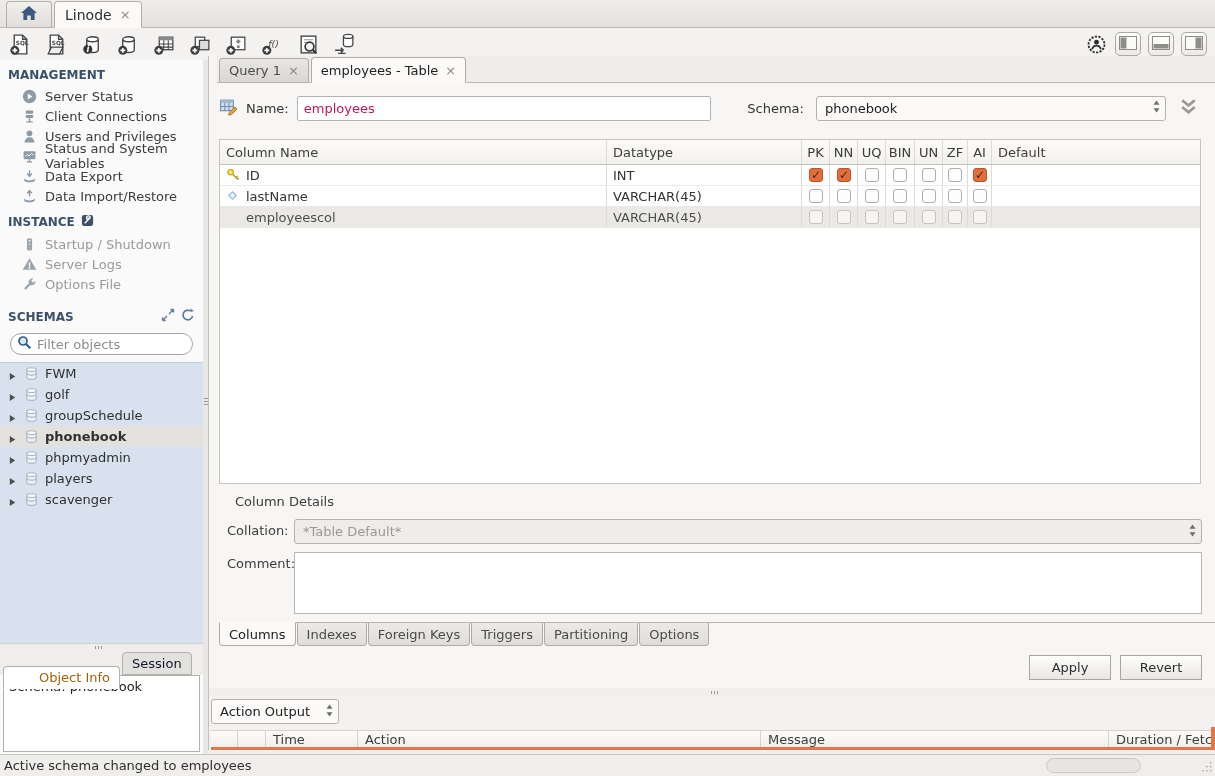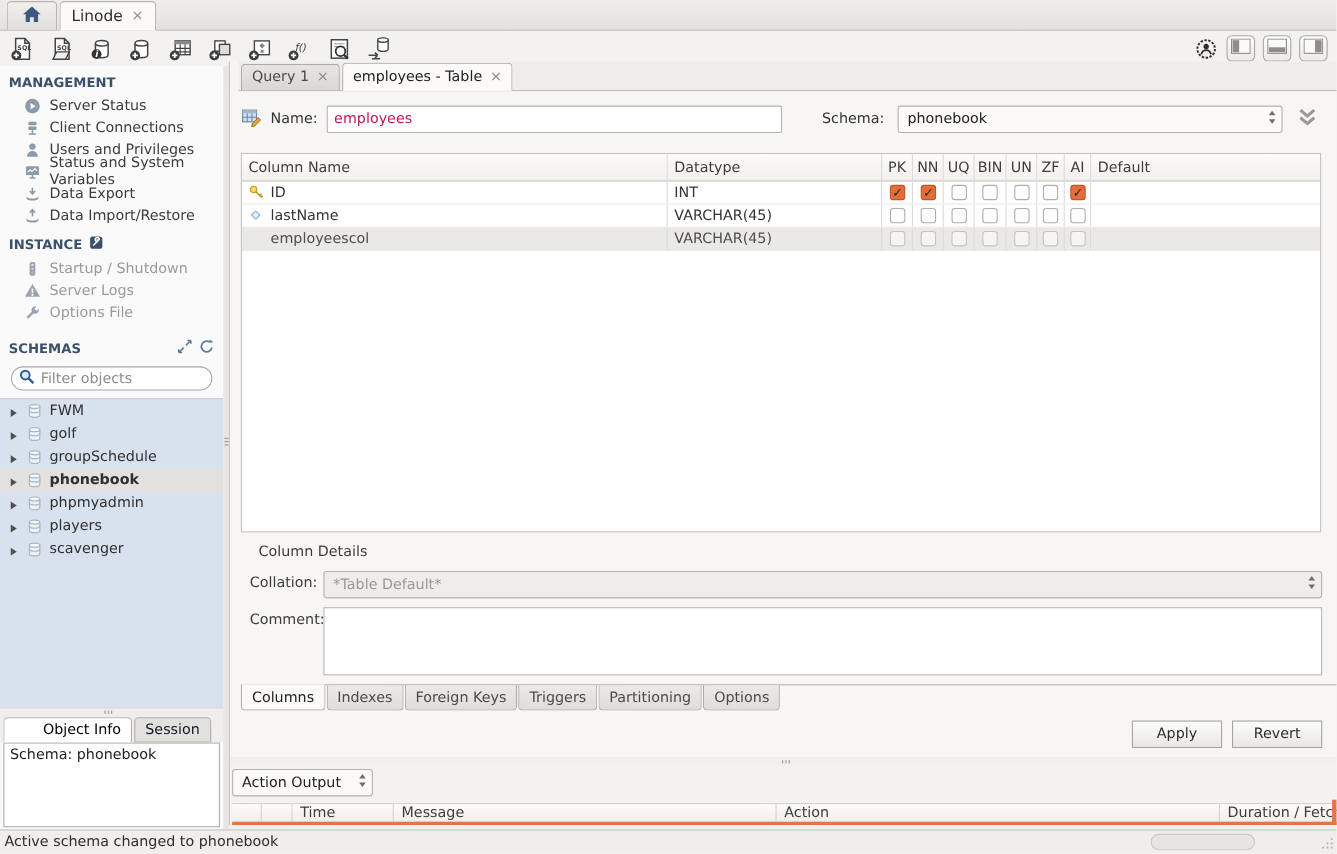--- a/index.html
+++ b/index.html
@@ -52,21 +52,21 @@
   .tree-row .ic { width:15px; height:15px; }
   .tree-row.selected { background:#e2e1de; font-weight:bold; }
 
   .h-splitter { height:7px; background:#f0eeec; border-top:1px solid #d4d2ce; position:relative; }
   .h-splitter .grip { position:absolute; left:95px; top:2px; display:flex; gap:2px; }
   .h-splitter .grip div { width:1px; height:3px; background:#9a9894; }
 
   .info-tabs { height:25px; display:flex; align-items:flex-end; padding-left:3px; background:#f0eeec; }
   .info-tab { padding:3px 9px; font-size:13px; border:1px solid #b2b0ac; border-radius:4px 4px 0 0;
               background:#e3e1dd; color:#0f172a; margin-right:2px; }
-  .info-tab.active { background:#fff; border-bottom:1px solid #fff; color:#000000; position:relative; top:0;padding-left:35px; }
+  .info-tab.active { background:#fff; border-bottom:1px solid #fff; color:#a16207; position:relative; top:14px;padding-left:35px; }
   .info-box { height:77px; margin:0 3px 2px 3px; background:#fff; border:1px solid #b2b0ac; padding:3px 5px; font-size:13px; color:#222; }
 
   
   .main { position:absolute; left:208px; top:56px; width:1064px; height:694px; background:#f6f5f3; border-left:1px solid #c2c0bc;padding-left:8px; }
   .editor-tabs { height:27px; background:#efedeb; display:flex; align-items:flex-end; padding-left:2px; border-bottom:1px solid #b7b5b1; }
   .editor-tab { height:24px; padding:0 9px; display:flex; align-items:center; gap:7px; margin-right:2px;
                 background:linear-gradient(#e8e6e2,#d9d7d3); border:1px solid #aeaca8; border-bottom:none;
                 border-radius:4px 4px 0 0; color:#4a4a4a; font-size:13px; }
   .editor-tab.active { height:26px; background:#fbfaf9; color:#222; position:relative; top:1px; border-bottom:1px solid #fbfaf9; }
 
@@ -684,30 +684,30 @@
       <span class="val">Action Output</span>
       <span><svg width="9" height="15" viewBox="0 0 8 14">
             <path d="M4 1.5l2.8 3.8H1.2z" fill="#6e6e6e"></path>
             <path d="M4 12.5l2.8-3.8H1.2z" fill="#6e6e6e"></path>
           </svg></span>
     </div>
     <div class="out-head" id="out-head">
         <div class="out-cell" style="flex: 0 0 27px;"></div>
         <div class="out-cell" style="flex: 0 0 28px;"></div>
         <div class="out-cell" style="flex: 0 0 92px;">Time</div>
+        <div class="out-cell" style="flex: 0 0 403px;">Action</div>
         <div class="out-cell" style="flex: 0 0 348px;">Message</div>
-        <div class="out-cell" style="flex: 0 0 403px;">Action</div>
         <div class="out-cell" style="flex: 1 1 0%;">Duration / Fetch</div>
       </div>
     <div class="out-bar"></div>
   </div>
 </div>
 
 <div class="statusbar">
-  <span class="status-text">Active schema changed to phonebook</span>
+  <span class="status-text">Active schema changed to employees</span>
   <div class="status-pill"></div>
   <span class="grip-corner"><svg width="13" height="13" viewBox="0 0 14 14">
         <g fill="#b4b2ae">
           <circle cx="11.5" cy="3" r="1"></circle>
           <circle cx="11.5" cy="7.2" r="1"></circle>
           <circle cx="11.5" cy="11.4" r="1"></circle>
           <circle cx="7.3" cy="7.2" r="1"></circle>
           <circle cx="7.3" cy="11.4" r="1"></circle>
           <circle cx="3.1" cy="11.4" r="1"></circle>
         </g>

